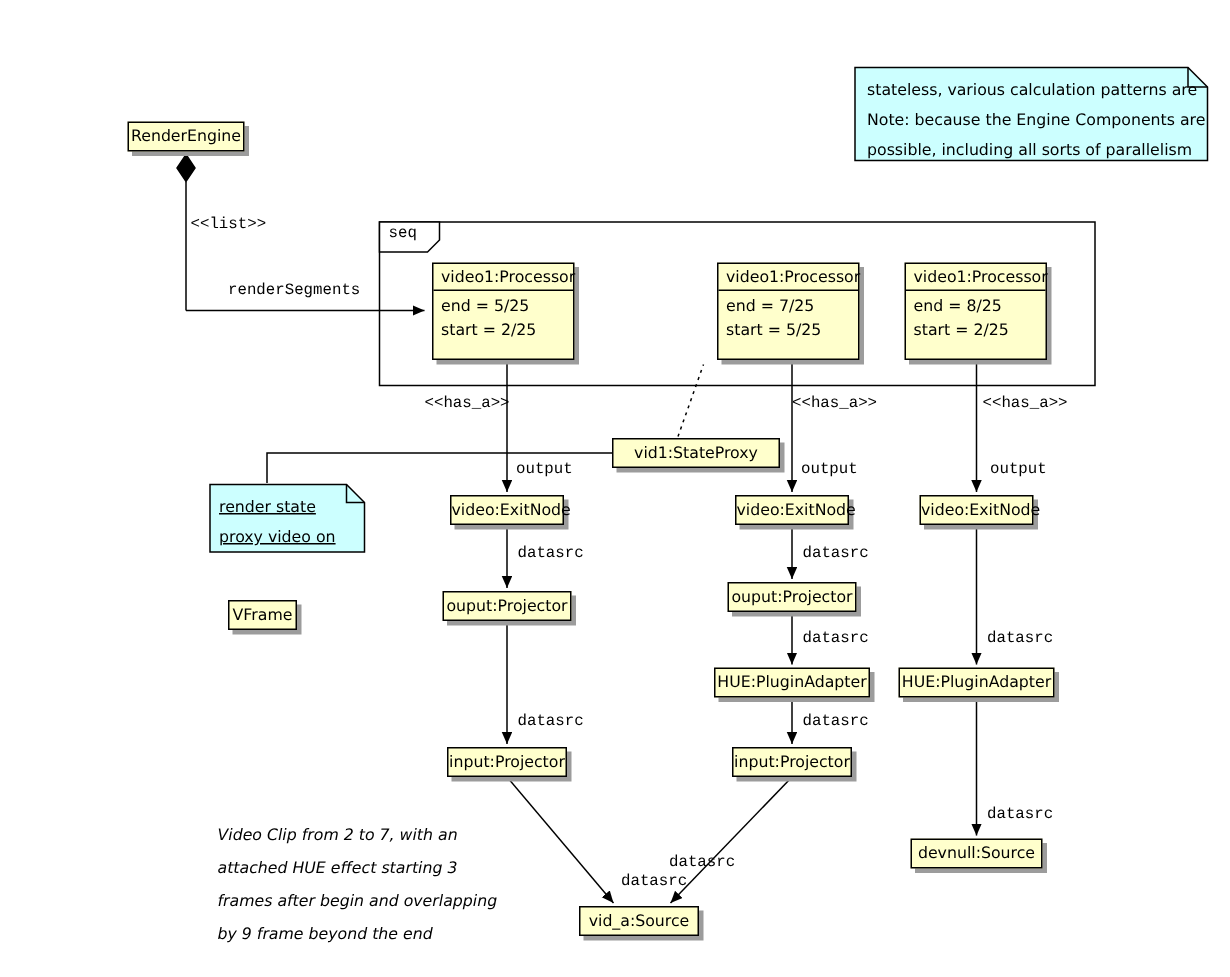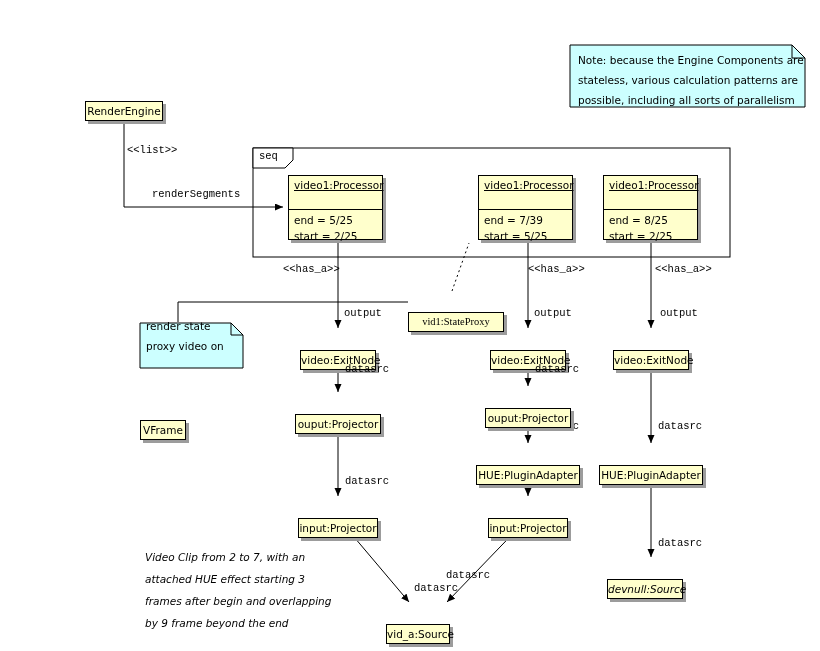--- a/index.html
+++ b/index.html
@@ -4,28 +4,28 @@
 <style>
   * { margin:0; padding:0; box-sizing:border-box; }
   html,body { background:#ffffff; }
   body { font-family:"DejaVu Sans", "Liberation Sans", sans-serif; color:#000; }
   .canvas { position:relative; width:820px; height:651px; background:#ffffff; overflow:hidden; }
   .canvas > svg { position:absolute; left:0; top:0; }
 
   .node {
     position:absolute; height:20px; line-height:18px; text-align:center;
     background:#ffffcc; border:1px solid #000; box-shadow:3px 3px 0 #9c9c9c;
-    font-size:10.5px; white-space:nowrap;margin-top:20px;
+    font-size:10.5px; white-space:nowrap;
   }
   .proc {
     position:absolute; width:95px; height:65px;
     background:#ffffcc; border:1px solid #000; box-shadow:3px 3px 0 #9c9c9c;
     font-size:10.5px;
   }
-  .proc-name { padding:3px 5px 18px; border-bottom:1px solid #000; white-space:nowrap;text-decoration:underline; }
+  .proc-name { padding:3px 5px 2px; border-bottom:1px solid #000; white-space:nowrap; }
   .proc-attr { padding:4px 5px 0; white-space:nowrap; }
 
   .lbl { position:absolute; font-size:10.5px; white-space:nowrap;font-family:Liberation Mono, monospace; }
   .note-text { position:absolute; font-size:10.5px; line-height:20px; }
   .note-text div { white-space:nowrap; }
   .caption { position:absolute; font-size:10.5px; line-height:22px; }
   .caption div { white-space:nowrap; }
 </style>
 </head>
 <body>
@@ -88,34 +88,34 @@
   <div class="lbl" style="left:152px; top:188px;">renderSegments</div>
   <div class="lbl" style="left:259px; top:150px;">seq</div>
 
   <div class="proc" style="left:288px; top:175px;">
     <div class="proc-name">video1:Processor</div>
     <div class="proc-attr">end = 5/25</div>
     <div class="proc-attr">start = 2/25</div>
   </div>
   <div class="proc" style="left:478px; top:175px;">
     <div class="proc-name">video1:Processor</div>
-    <div class="proc-attr">end = 7/39</div>
+    <div class="proc-attr">end = 7/25</div>
     <div class="proc-attr">start = 5/25</div>
   </div>
   <div class="proc" style="left:603px; top:175px;">
     <div class="proc-name">video1:Processor</div>
     <div class="proc-attr">end = 8/25</div>
     <div class="proc-attr">start = 2/25</div>
   </div>
 
   <div class="lbl" style="left:283px; top:263px;">&lt;&lt;has_a&gt;&gt;</div>
   <div class="lbl" style="left:528px; top:263px;">&lt;&lt;has_a&gt;&gt;</div>
   <div class="lbl" style="left:655px; top:263px;">&lt;&lt;has_a&gt;&gt;</div>
 
-  <div class="node" style="left:408px; top:292px; width:96px;font-family:Liberation Serif, serif;">vid1:StateProxy</div>
+  <div class="node" style="left:408px; top:292px; width:112px;">vid1:StateProxy</div>
 
   <div class="lbl" style="left:344px; top:307px;">output</div>
   <div class="lbl" style="left:534px; top:307px;">output</div>
   <div class="lbl" style="left:660px; top:307px;">output</div>
 
   <div class="node" style="left:300px; top:330px; width:76px;">video:ExitNode</div>
   <div class="node" style="left:490px; top:330px; width:76px;">video:ExitNode</div>
   <div class="node" style="left:613px; top:330px; width:76px;">video:ExitNode</div>
 
   <div class="lbl" style="left:345px; top:363px;">datasrc</div>
@@ -128,31 +128,31 @@
   <div class="lbl" style="left:446px; top:569px;">datasrc</div>
   <div class="lbl" style="left:414px; top:582px;">datasrc</div>
 
   <div class="node" style="left:295px; top:394px; width:86px;">ouput:Projector</div>
   <div class="node" style="left:485px; top:388px; width:86px;">ouput:Projector</div>
   <div class="node" style="left:476px; top:445px; width:104px;">HUE:PluginAdapter</div>
   <div class="node" style="left:599px; top:445px; width:104px;">HUE:PluginAdapter</div>
   <div class="node" style="left:298px; top:498px; width:80px;">input:Projector</div>
   <div class="node" style="left:488px; top:498px; width:80px;">input:Projector</div>
 
-  <div class="node" style="left:386px; top:604px; width:64px;">vid_a:Source</div>
-  <div class="node" style="left:607px; top:559px; width:76px;font-style:italic;">devnull:Source</div>
+  <div class="node" style="left:386px; top:604px; width:80px;">vid_a:Source</div>
+  <div class="node" style="left:607px; top:559px; width:88px;">devnull:Source</div>
 
-  <div class="node" style="left:140px; top:400px; width:46px;text-align:center;">VFrame</div>
+  <div class="node" style="left:152px; top:400px; width:46px;text-align:center;">VFrame</div>
 
   <div class="note-text" style="left:578px; top:50px;">
+    <div>stateless, various calculation patterns are</div>
     <div>Note: because the Engine Components are</div>
-    <div>stateless, various calculation patterns are</div>
     <div>possible, including all sorts of parallelism</div>
   </div>
-  <div class="note-text" style="left:146px; top:316px;">
+  <div class="note-text" style="left:146px; top:328px;text-decoration:underline;">
     <div>render state</div>
     <div>proxy video on</div>
   </div>
 
   <div class="caption" style="left:145px; top:546px;font-style:italic;">
     <div>Video Clip from 2 to 7, with an</div>
     <div>attached HUE effect starting 3</div>
     <div>frames after begin and overlapping</div>
     <div>by 9 frame beyond the end</div>
   </div>

